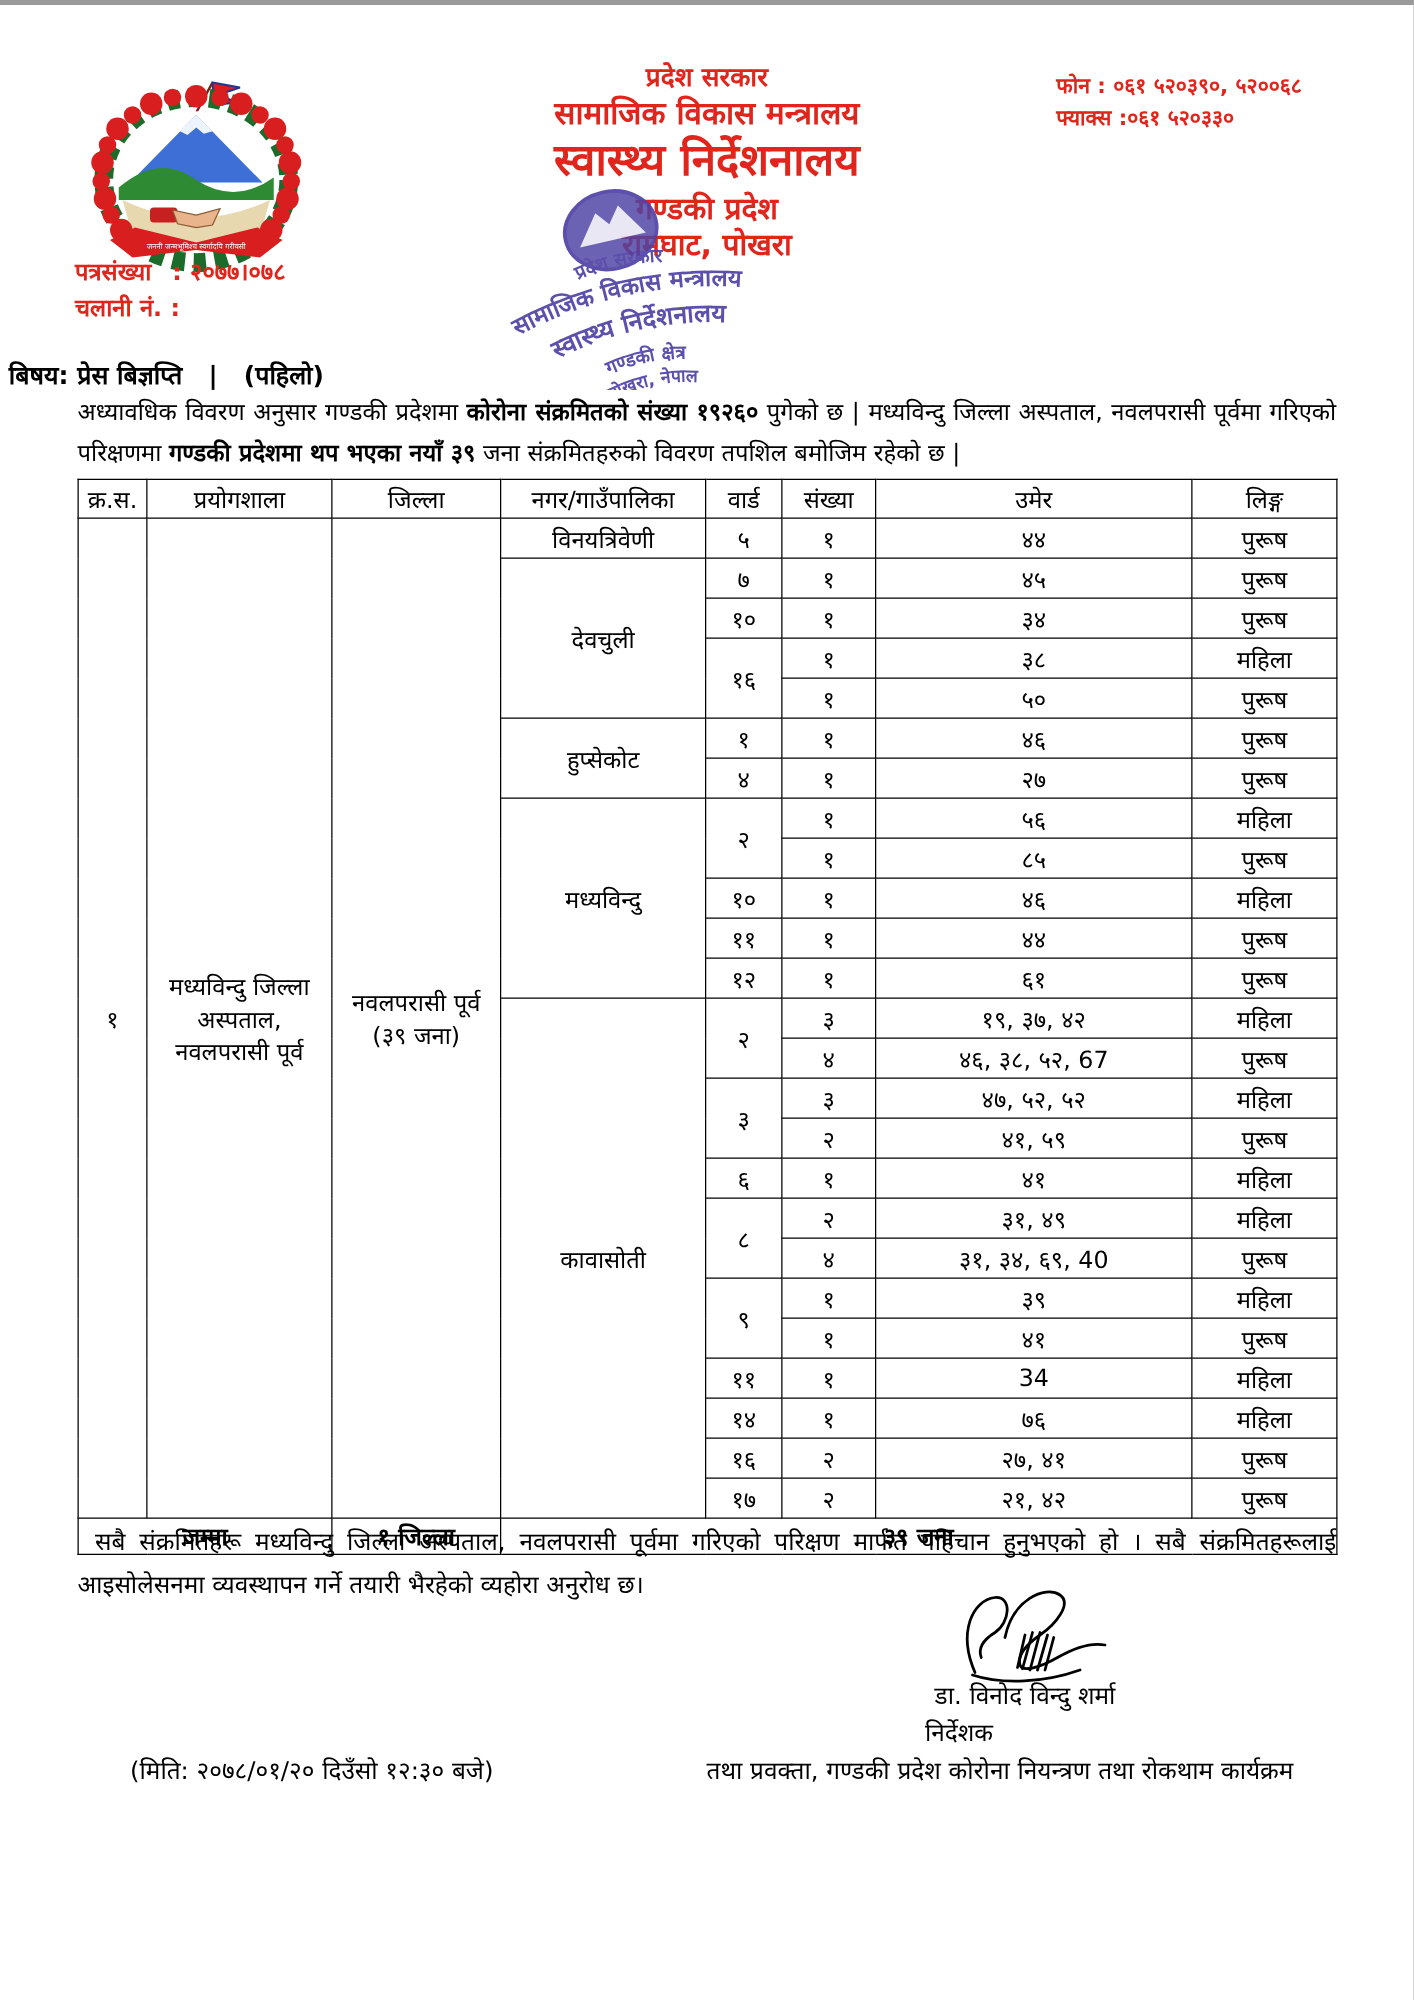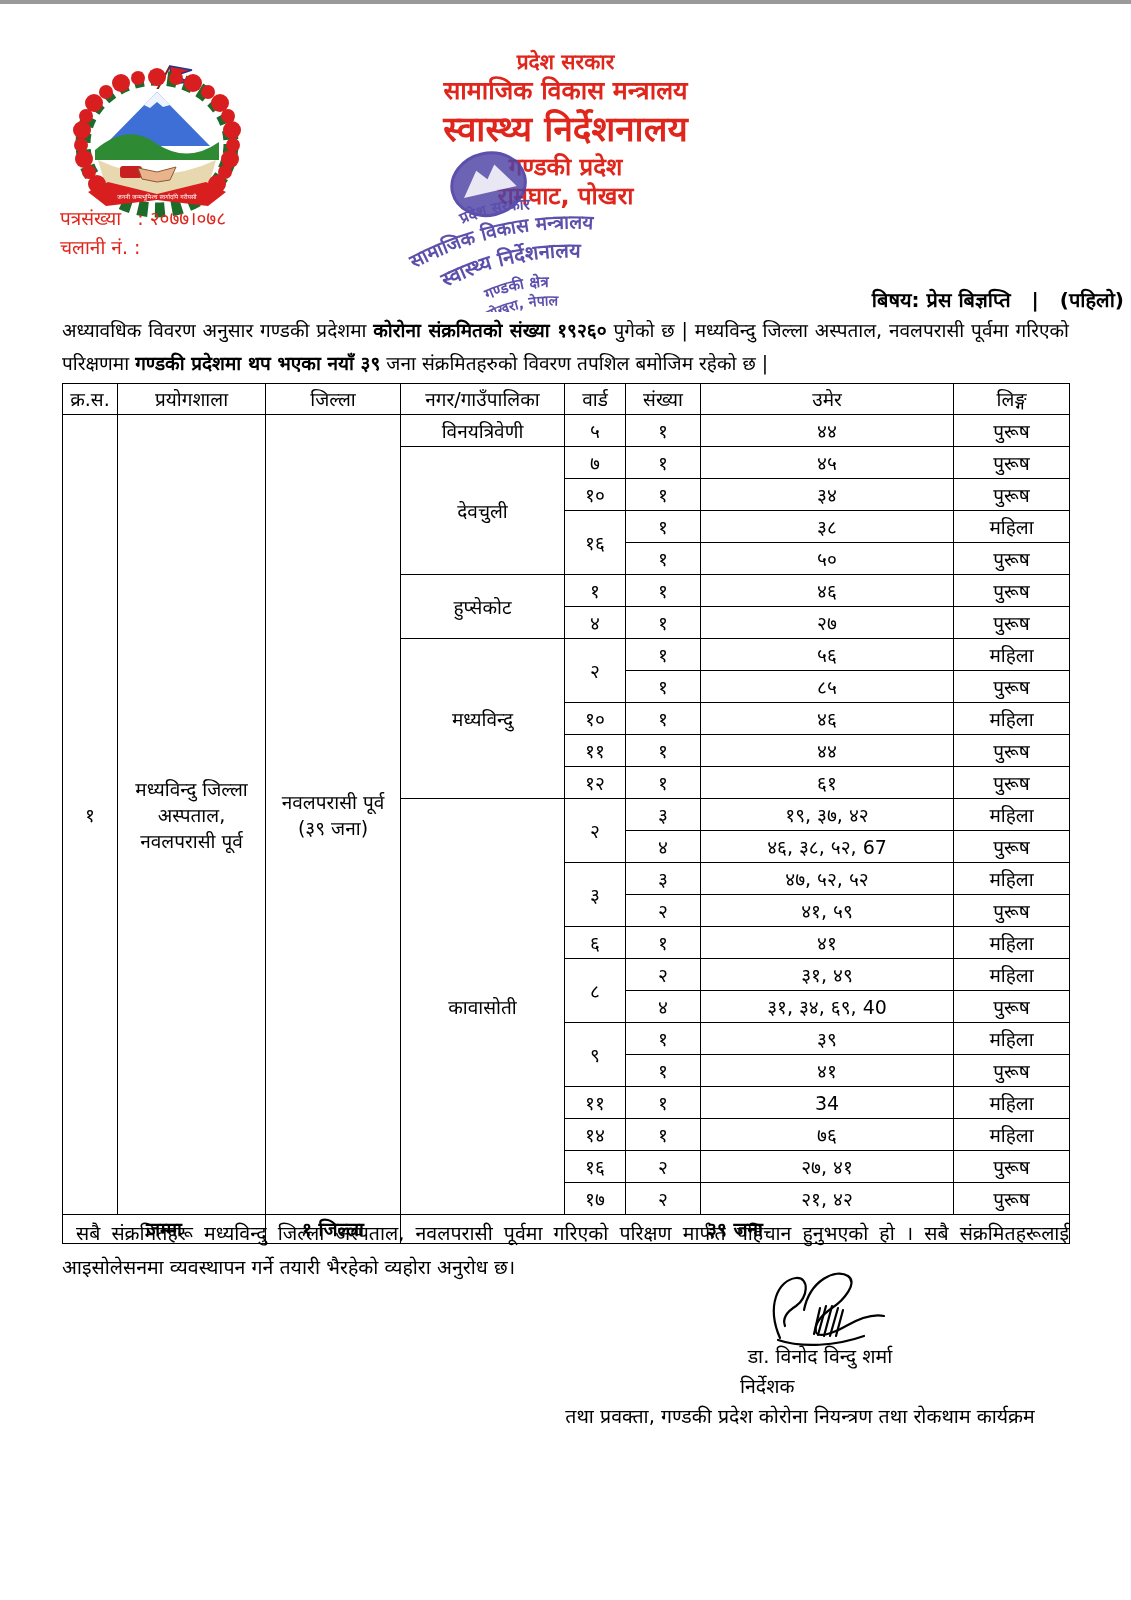--- a/index.html
+++ b/index.html
@@ -11,26 +11,26 @@
   .abs{position:absolute;}
   .red{color:#e0261c;}
   
   .hdr-center{top:46px;left:0;width:100%;text-align:center;line-height:1.22;}
   .hdr-center .l1{font-size:21px;font-weight:bold;}
   .hdr-center .l2{font-size:25px;font-weight:bold;}
   .hdr-center .l3{font-size:35px;font-weight:bold;margin:2px 0;}
   .hdr-center .l4{font-size:24px;font-weight:bold;}
   .hdr-center .l5{font-size:24px;font-weight:bold;}
   .contact{top:52px;left:845px;font-size:17px;font-weight:bold;line-height:1.55;}
-  .refblock{top:200px;left:60px;font-size:19px;font-weight:normal;line-height:1.5;}
+  .refblock{top:200px;left:60px;font-size:19px;font-weight:bold;line-height:1.5;}
   
   .stamp{top:138px;left:330px;width:360px;height:170px;opacity:.92;pointer-events:none;}
   .stamp text{fill:#4f42a5;font-weight:bold;}
   
-  .subject{top:282px;left:0;width:100%;text-align:right;font-size:20px;font-weight:bold;}
+  .subject{top:282px;left:0;width:100%;text-align:left;font-size:20px;font-weight:bold;}
   .subject span{margin:0 7px;}
   
   .intro{top:310px;left:62px;width:1007px;font-size:19px;line-height:33px;text-align:justify;}
   
   .tblwrap{top:379px;left:62px;}
   table.doc{border-collapse:collapse;table-layout:fixed;width:1007px;font-size:19px;}
   table.doc td,table.doc th{border:1.7px solid #000;text-align:center;vertical-align:middle;
     padding:1px 4px;height:29px;font-weight:normal;overflow:hidden;}
   table.doc th{height:28px;}
   table.doc .total td{font-weight:bold;height:26px;}
@@ -101,20 +101,24 @@
   </svg>
 
   <div class="abs hdr-center red">
     <div class="l1">प्रदेश सरकार</div>
     <div class="l2">सामाजिक विकास मन्त्रालय</div>
     <div class="l3">स्वास्थ्य निर्देशनालय</div>
     <div class="l4">गण्डकी प्रदेश</div>
     <div class="l5">रामघाट, पोखरा</div>
   </div>
 
+  <div class="abs contact red">
+    <div>फोन : ०६१ ५२०३९०, ५२००६८</div>
+    <div>फ्याक्स :०६१ ५२०३३०</div>
+  </div>
 
   <div class="abs refblock red">
     <div>
       <span>पत्रसंख्या</span>
       <span style="margin-left:10px;">: २०७७।०७८</span>
     </div>
     <div>चलानी नं. :</div>
   </div>
 
   <svg class="abs stamp" viewBox="0 0 360 170">
@@ -339,14 +343,15 @@
       <path d="M52,44 C58,14 84,2 96,10 C106,17 92,34 80,42 C70,49 62,58 64,66 C66,72 80,68 94,60 C108,52 122,48 132,50"></path>
       <path d="M68,42 L62,68 M74,40 L66,69 M80,40 L72,70 M86,42 L78,70 M91,44 L84,70"></path>
       <path d="M26,74 C50,82 84,80 112,70"></path>
     </g>
   </svg>
 
   <div class="abs sig-name">डा. विनोद विन्दु शर्मा</div>
   <div class="abs sig-title">निर्देशक</div>
   <div class="abs sig-role">तथा प्रवक्ता, गण्डकी प्रदेश कोरोना नियन्त्रण तथा रोकथाम कार्यक्रम</div>
 
+  <div class="abs dateline">(मिति: २०७८/०१/२० दिउँसो १२:३० बजे)</div>
 
 </div>
 
 </body></html>

